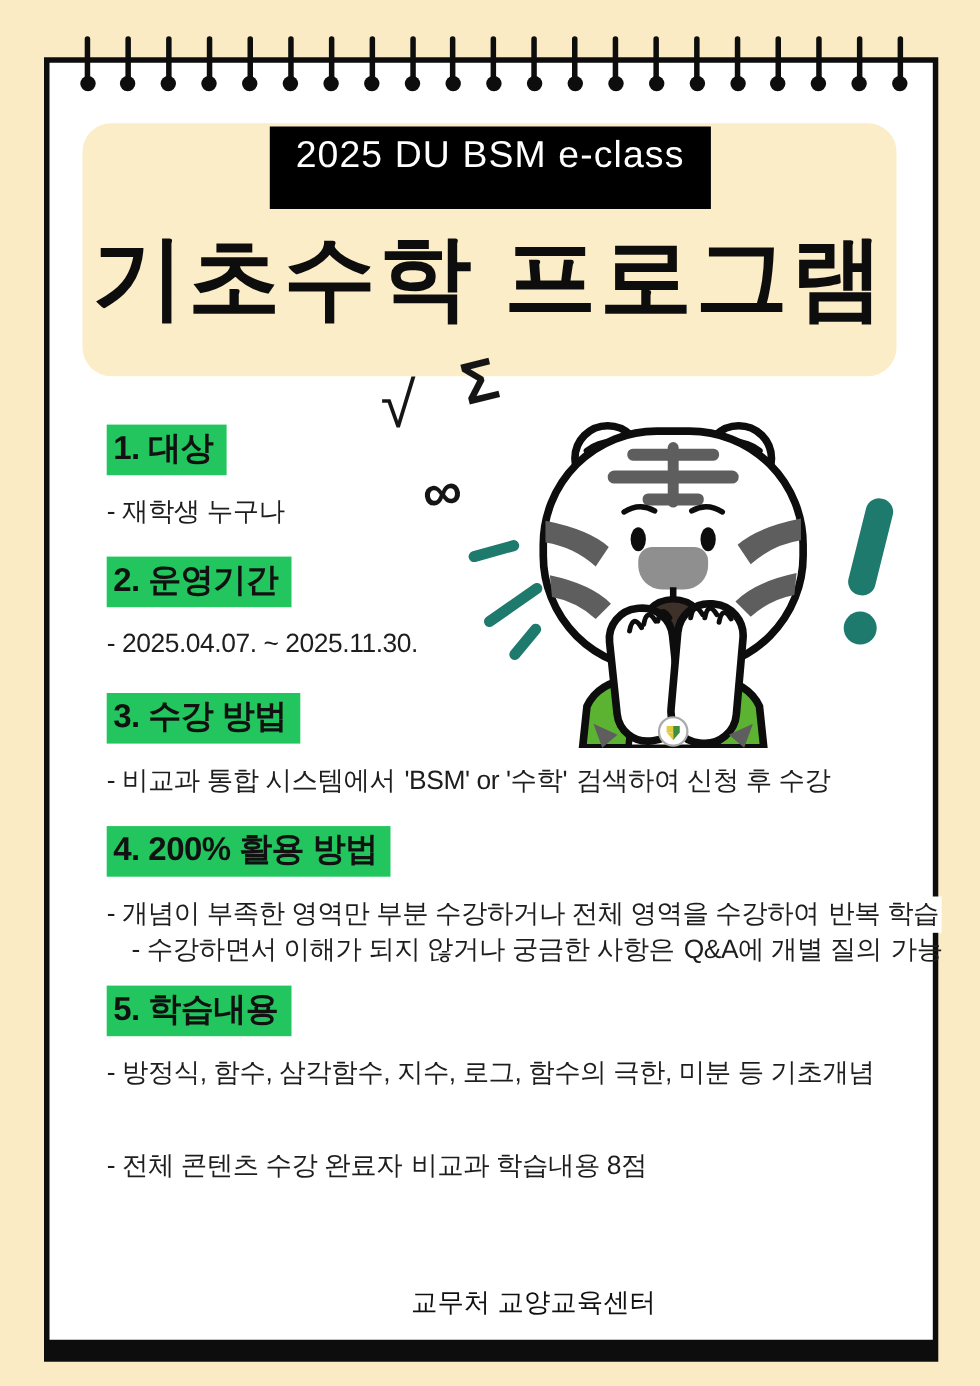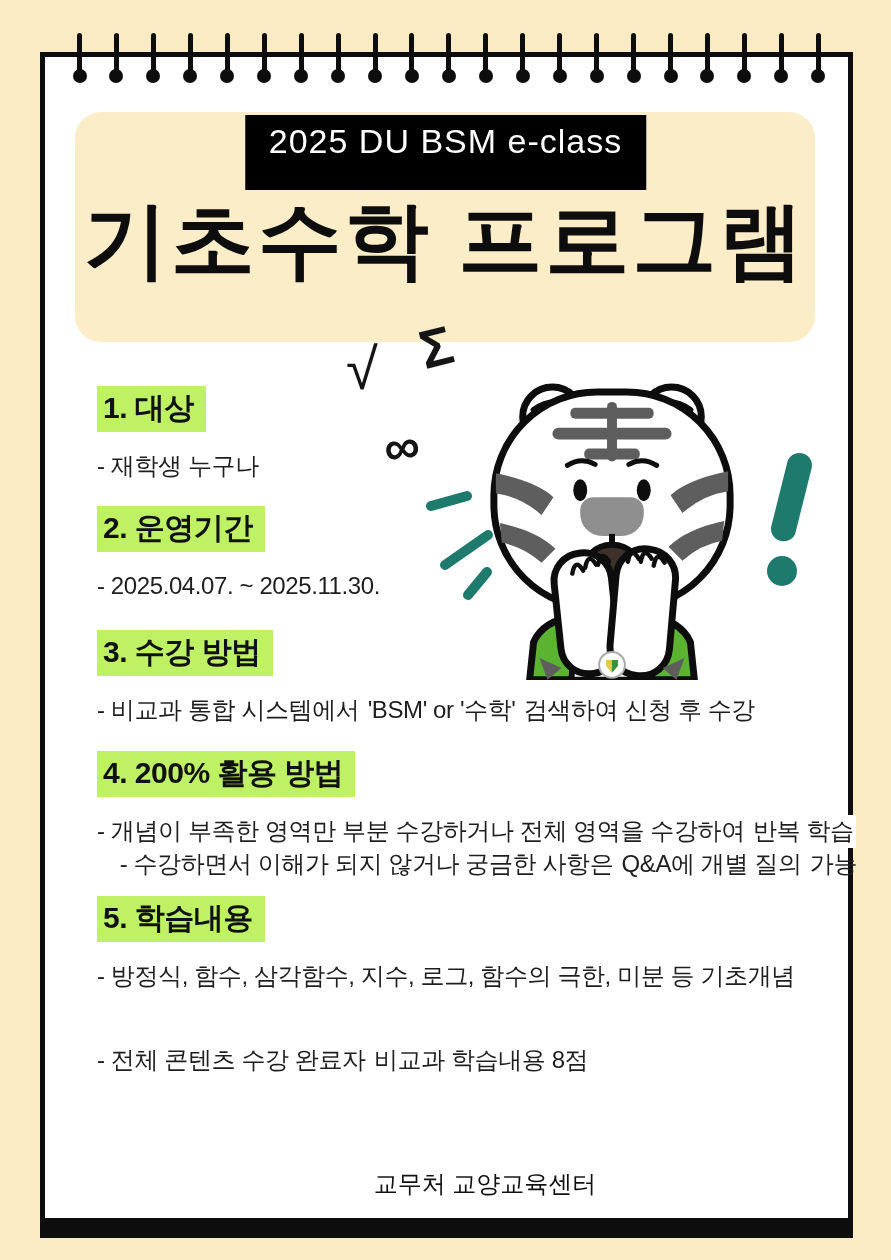--- a/index.html
+++ b/index.html
@@ -29,35 +29,35 @@
   .title-card{
     position:absolute;left:75px;top:112px;width:740px;height:230px;
     background:#FBEDC8;border-radius:26px;
   }
   .banner{
     position:absolute;left:50%;top:115px;transform:translateX(-50%);
     background:#000;color:#fff;font-size:34px;font-weight:500;
     padding:7px 24px 29px;letter-spacing:1px;white-space:nowrap;z-index:2;
   }
   .poster-title{
-    position:absolute;left:75px;top:184px;width:740px;text-align:center;
+    position:absolute;left:75px;top:196px;width:740px;text-align:center;
     font-size:84px;font-weight:900;letter-spacing:3px;color:#0d0d0d;
     white-space:nowrap;z-index:2;
   }
   
   .sections{position:absolute;left:97px;top:0;width:760px;z-index:2;}
   .section{position:absolute;left:0;width:760px;}
   .section:nth-child(1){top:386px;}
   .section:nth-child(2){top:506px;}
   .section:nth-child(3){top:630px;}
   .section:nth-child(4){top:751px;}
   .section:nth-child(5){top:896px;}
   .section:nth-child(6){top:1026px;}
   .heading{
-    display:inline-block;background:#bef264;color:#111;
+    display:inline-block;background:#22c55e;color:#111;
     font-size:30px;font-weight:800;line-height:1;
     padding:7px 12px 9px 6px;letter-spacing:-0.5px;
   }
   .line{
     margin-top:17px;font-size:24px;font-weight:400;color:#1e1e1e;
     letter-spacing:-0.4px;line-height:1.38;white-space:nowrap;
   }
   .line + .line{margin-top:0;text-align:right;}
   .hl{background:#ffffff;padding:2px 2px 4px;}
   

